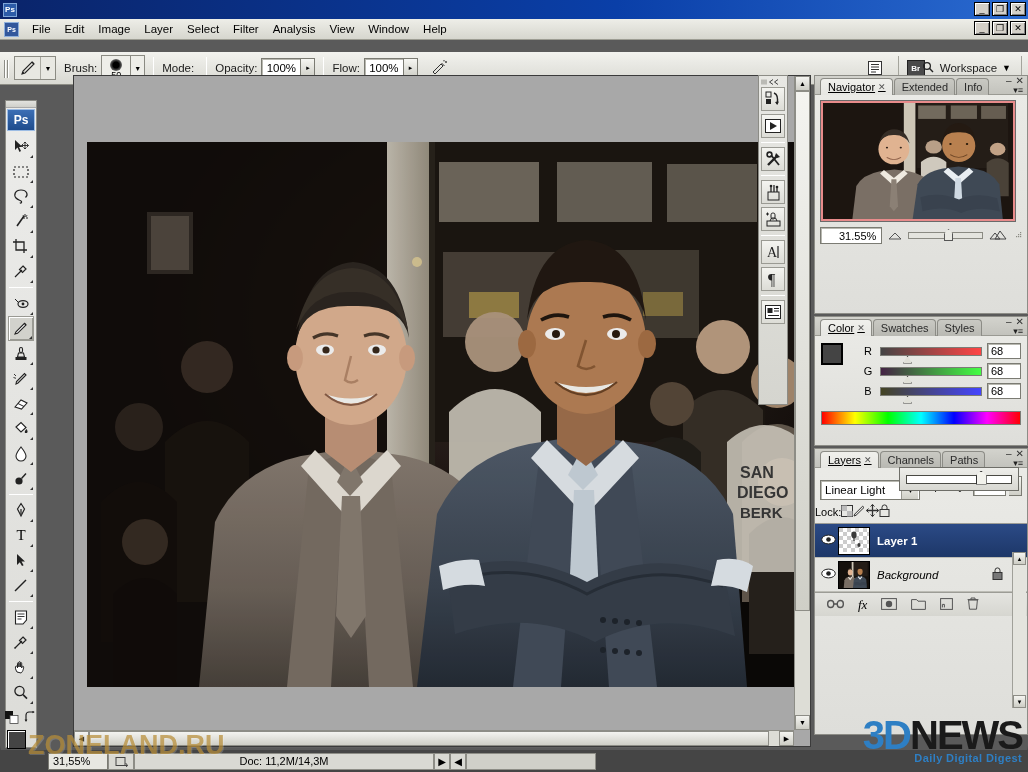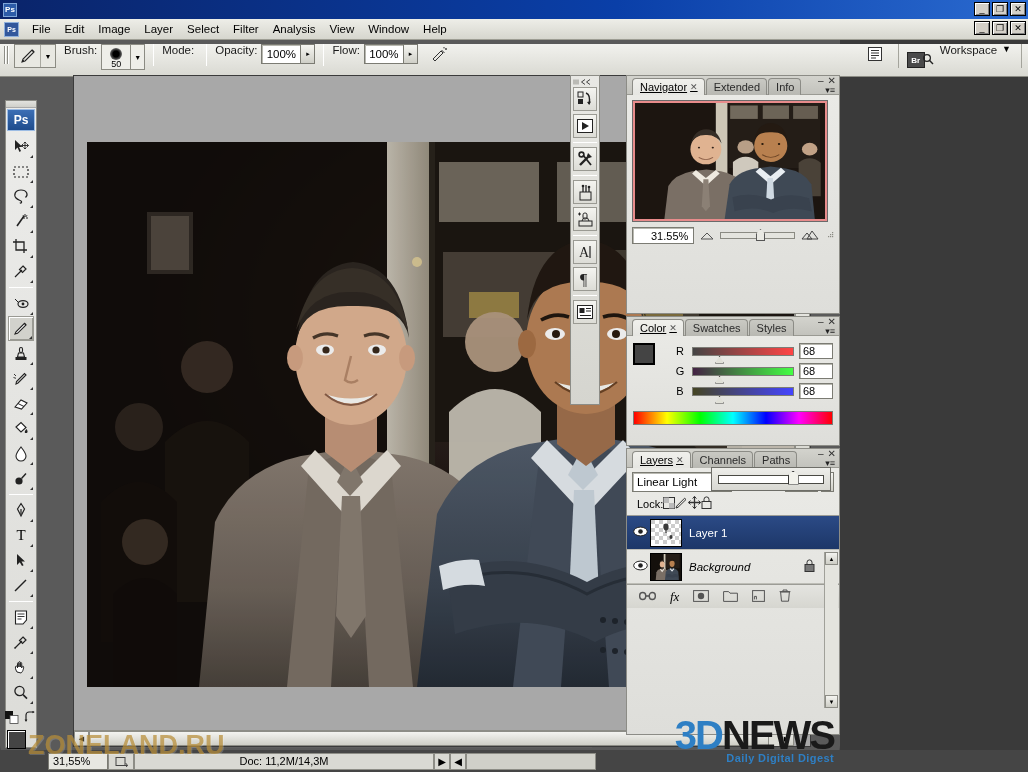--- a/index.html
+++ b/index.html
@@ -4,21 +4,21 @@
 <style>
   * { box-sizing: border-box; margin:0; padding:0; }
   html,body { width:1028px; height:772px; overflow:hidden; }
   body {
     font-family: "Liberation Sans", sans-serif;
     font-size: 11px;
     background:#3a3a3a;
     color:#000;
     -webkit-font-smoothing: none;
   }
-  #app { position:relative; width:840px; height:772px; background:#5a5a5a;border-radius:26px; }
+  #app { position:relative; width:1028px; height:772px; background:#5a5a5a;border-radius:26px; }
 
   
   .titlebar {
     position:absolute; left:0; top:0; width:1028px; height:19px;
     background: linear-gradient(to right, #0a246a 0%, #0a3fa8 60%, #2a6ad0 100%);
     display:flex; align-items:center; padding-left:3px;
   }
   .ps-badge {
     width:14px; height:14px; background:#2c5ba8; color:#fff;
     font-size:8px; font-weight:bold; display:flex; align-items:center;
@@ -44,24 +44,24 @@
   .menubar .docicon {
     width:15px; height:15px; background:#33589c; color:#fff; font-size:7px;
     font-weight:bold; display:flex;align-items:center;justify-content:center;
     border:1px solid #8fb0dc; margin-right:6px;
   }
   .menu-item { padding:2px 7px; font-size:11.5px; color:#000; cursor:default; }
   .doc-win-btns { position:absolute; right:2px; top:2px; display:flex; gap:2px; }
 
   
   .optionsbar {
-    position:absolute; left:0; top:44px; width:1028px; height:33px;
+    position:absolute; left:0; top:52px; width:1028px; height:33px;
     background:linear-gradient(to bottom,#f2f2ee,#d9d9d2);
     border-bottom:1px solid #8d8d85;
-    display:flex; 
+    display:flex; align-items:center;
   }
   .gripdots{
      width:8px;height:20px;margin:0 3px 0 3px;
      background-image:
        linear-gradient(#8d8d86,#8d8d86),
        linear-gradient(#ffffff,#ffffff),
        linear-gradient(#8d8d86,#8d8d86),
        linear-gradient(#ffffff,#ffffff);
      background-size:1px 18px,1px 18px,1px 18px,1px 18px;
      background-position:1px 2px,2px 2px,4px 2px,5px 2px;
@@ -216,28 +216,28 @@
      clip-path: polygon(50% 0, 100% 100%, 0 100%); }
   .color-val { width:34px;height:16px;border:1px solid #7b7b73;background:#fff;font-size:11px;
      display:flex;align-items:center;padding-left:3px; box-shadow: inset 1px 1px 0 #b8b8b0;}
   .spectrum { height:14px; margin-top:4px; border:1px solid #7c7c76;
     background:linear-gradient(to right,#ff0000,#ffff00,#00ff00,#00ffff,#0000ff,#ff00ff,#ff0000);}
   .fgbg { position:relative; width:34px; height:34px; margin-right:6px; }
   .fgbg .fg { position:absolute; left:0;top:0;width:22px;height:22px;background:#444;border:2px solid #000; }
   .fgbg .bg { position:absolute; left:12px;top:12px;width:22px;height:22px;background:#fff;border:1px solid #777; z-index:-1;}
 
   .layers-toprow { display:flex; align-items:center; gap:3px; padding:4px 5px 3px 5px; }
-  .blend-combo { width:108px; }
-  .lock-row { display:flex; align-items:center; padding:1px 5px 4px 10px; font-size:11px; }
+  .blend-combo { width:108px;margin-top:8px; }
+  .lock-row { display:flex; align-items:center; padding:1px 5px 4px 0; font-size:11px; }
   .layer-list { border-top:1px solid #9c9c96; position:relative; }
   .layer-row { display:flex; align-items:center; height:34px; padding-left:3px; border-bottom:1px solid #bdbdb6; }
   .layer-row.selected { background:linear-gradient(to bottom,#2b4a86,#1d3768); color:#fff; }
   .eye { width:20px; text-align:center; font-size:11px; }
   .layer-thumb { width:32px; height:28px; border:1px solid #000; margin-right:7px; background:#fff; }
-  .layer-name { font-size:11.5px; font-weight:normal; }
+  .layer-name { font-size:11.5px; font-weight:bold; }
   .layer-name.italic { font-weight:normal; font-style:italic; }
   .layers-footer { height:24px; display:flex; align-items:center; gap:14px; padding-left:12px;
      border-top:1px solid #9c9c96; background:linear-gradient(to bottom,#e4e4e0,#d6d6d0); }
 
   
   .opacity-pop {
     position:absolute; left:84px; top:18px; width:120px; height:24px;
     background:linear-gradient(to bottom,#eeeeea,#d8d8d2); border:1px solid #6e6e68;
     z-index:40; display:flex; align-items:center; padding:0 6px;
   }

